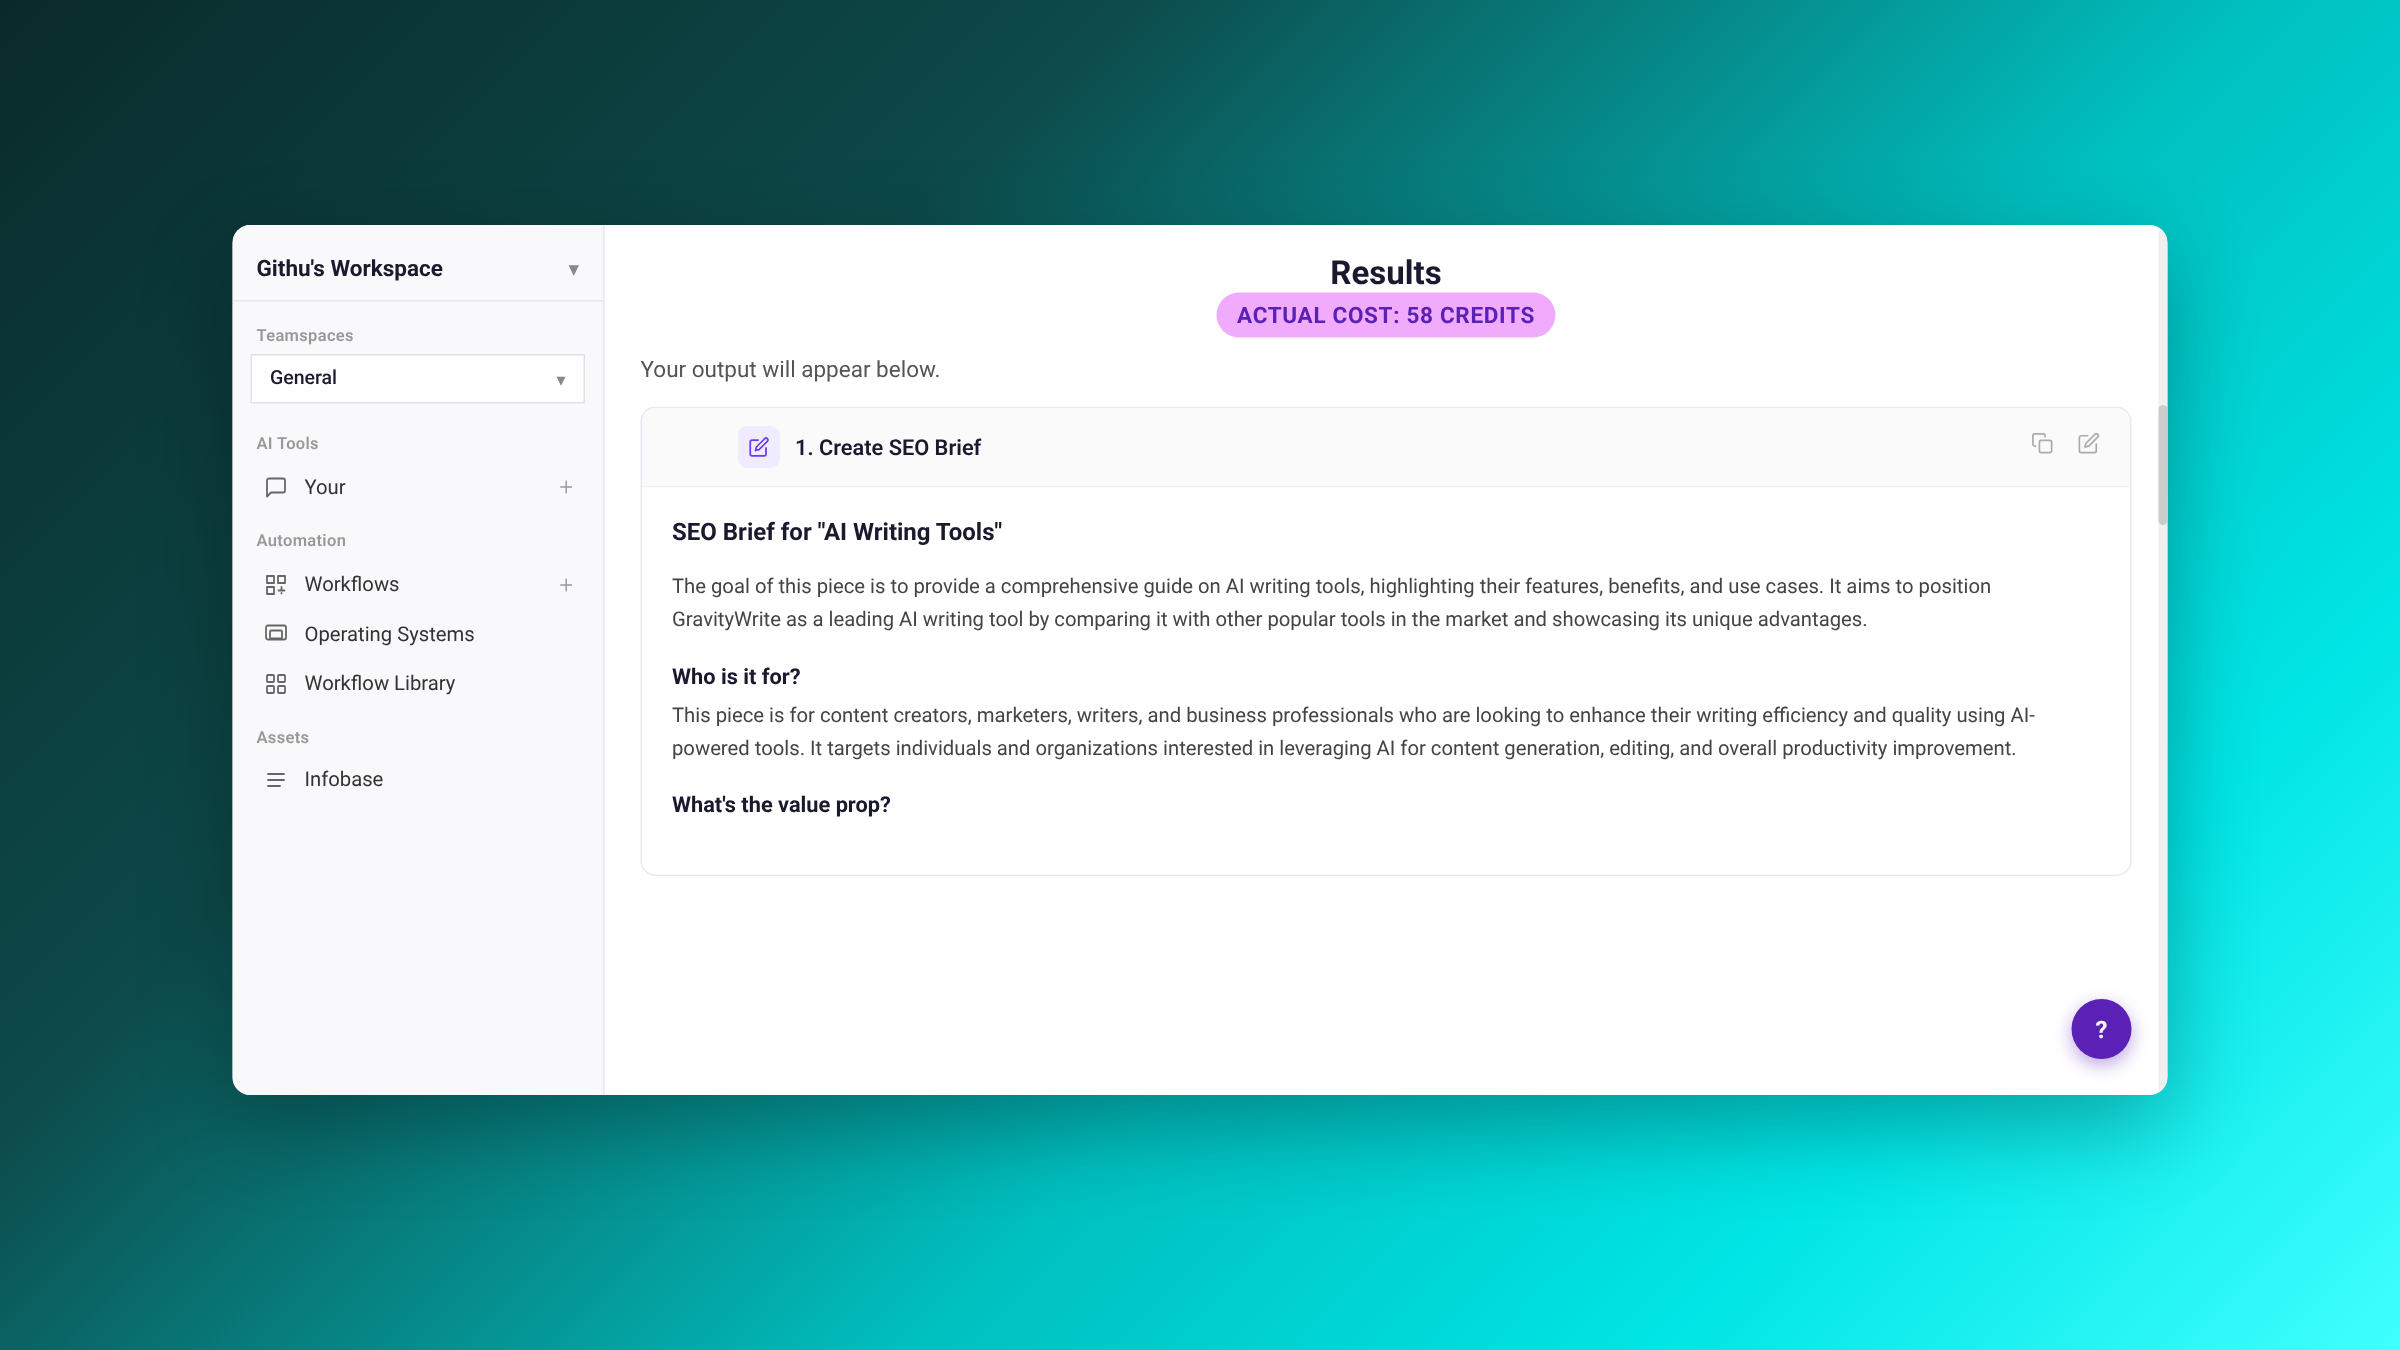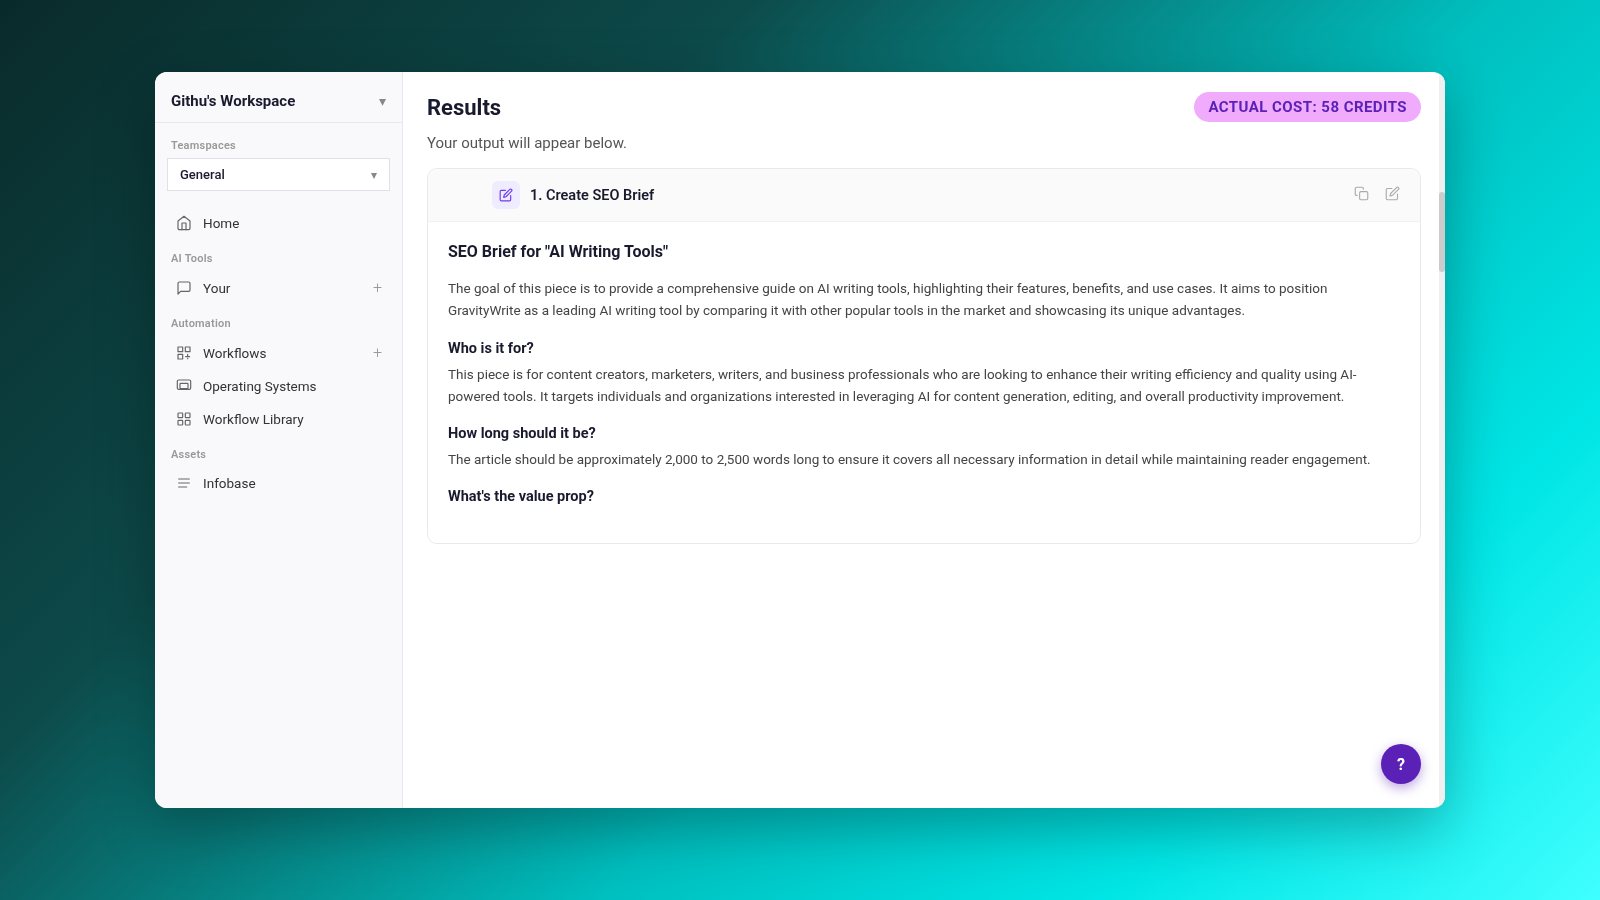--- a/index.html
+++ b/index.html
@@ -8,21 +8,21 @@
       height: 900px;
       background: linear-gradient(135deg, #0a2a2a 0%, #0d4a4a 30%, #00bfbf 60%, #00e5e5 80%, #40ffff 100%);
       display: flex;
       align-items: center;
       justify-content: center;
       font-family: -apple-system, BlinkMacSystemFont, 'Segoe UI', Roboto, sans-serif;
       overflow: hidden;
     }
     .app-window {
       width: 1290px;
-      height: 736px;
+      height: 580px;
       background: #fff;
       border-radius: 12px;
       display: flex;
       box-shadow: 0 20px 60px rgba(0,0,0,0.3);
       overflow: hidden;
       position: relative;
       margin-top: -20px;
     }
     
     .sidebar {
@@ -119,20 +119,21 @@
       flex-direction: column;
       overflow: hidden;
       position: relative;
     }
     .results-header {
       padding: 20px 24px 8px;
       display: flex;
       align-items: center;
       justify-content: space-between;
       flex-shrink: 0;
+      flex-direction: column;
     }
     .results-title {
       font-size: 22px;
       font-weight: 700;
       color: #1a1a2e;
     }
     .cost-badge {
       background: #f0abfc;
       color: #5b21b6;
       font-size: 15px;
@@ -298,31 +299,20 @@
     </div>
 
     <div class="sidebar-section">
       <div class="sidebar-section-label">Teamspaces</div>
       <div class="teamspaces-select">
         <span class="teamspaces-select-text">General</span>
         <span class="teamspaces-select-icon">▾</span>
       </div>
     </div>
 
-    <div class="sidebar-section" style="padding-top:4px; padding-bottom:4px;">
-      <div class="sidebar-nav-item">
-        <span class="nav-icon">
-          <svg class="nav-svg" viewBox="0 0 24 24">
-              <path d="M3 9l9-7 9 7v11a2 2 0 01-2 2H5a2 2 0 01-2-2z"></path>
-              <polyline points="9 22 9 12 15 12 15 22"></polyline>
-            </svg>
-        </span>
-        <span class="nav-label">Home</span>
-      </div>
-    </div>
 
     <div class="sidebar-section" style="padding-top:8px; padding-bottom:4px;">
       <div class="sidebar-section-label">AI Tools</div>
       <div class="sidebar-nav-item">
         <span class="nav-icon">
           <svg class="nav-svg" viewBox="0 0 24 24">
               <path d="M21 15a2 2 0 01-2 2H7l-4 4V5a2 2 0 012-2h14a2 2 0 012 2z"></path>
             </svg>
         </span>
         <span class="nav-label">Your</span>
@@ -423,24 +413,20 @@
 
           <div class="seo-section">
             <div class="seo-answer">The goal of this piece is to provide a comprehensive guide on AI writing tools, highlighting their features, benefits, and use cases. It aims to position GravityWrite as a leading AI writing tool by comparing it with other popular tools in the market and showcasing its unique advantages.</div>
           </div>
 
           <div class="seo-section">
             <div class="seo-question">Who is it for?</div>
             <div class="seo-answer">This piece is for content creators, marketers, writers, and business professionals who are looking to enhance their writing efficiency and quality using AI-powered tools. It targets individuals and organizations interested in leveraging AI for content generation, editing, and overall productivity improvement.</div>
           </div>
 
-          <div class="seo-section">
-            <div class="seo-question">How long should it be?</div>
-            <div class="seo-answer">The article should be approximately 2,000 to 2,500 words long to ensure it covers all necessary information in detail while maintaining reader engagement.</div>
-          </div>
 
           <div class="seo-section">
             <div class="seo-question">What's the value prop?</div>
             <div class="seo-answer"></div>
           </div>
         </div>
       </div>
     </div>
 
     <div class="help-btn">?</div>

